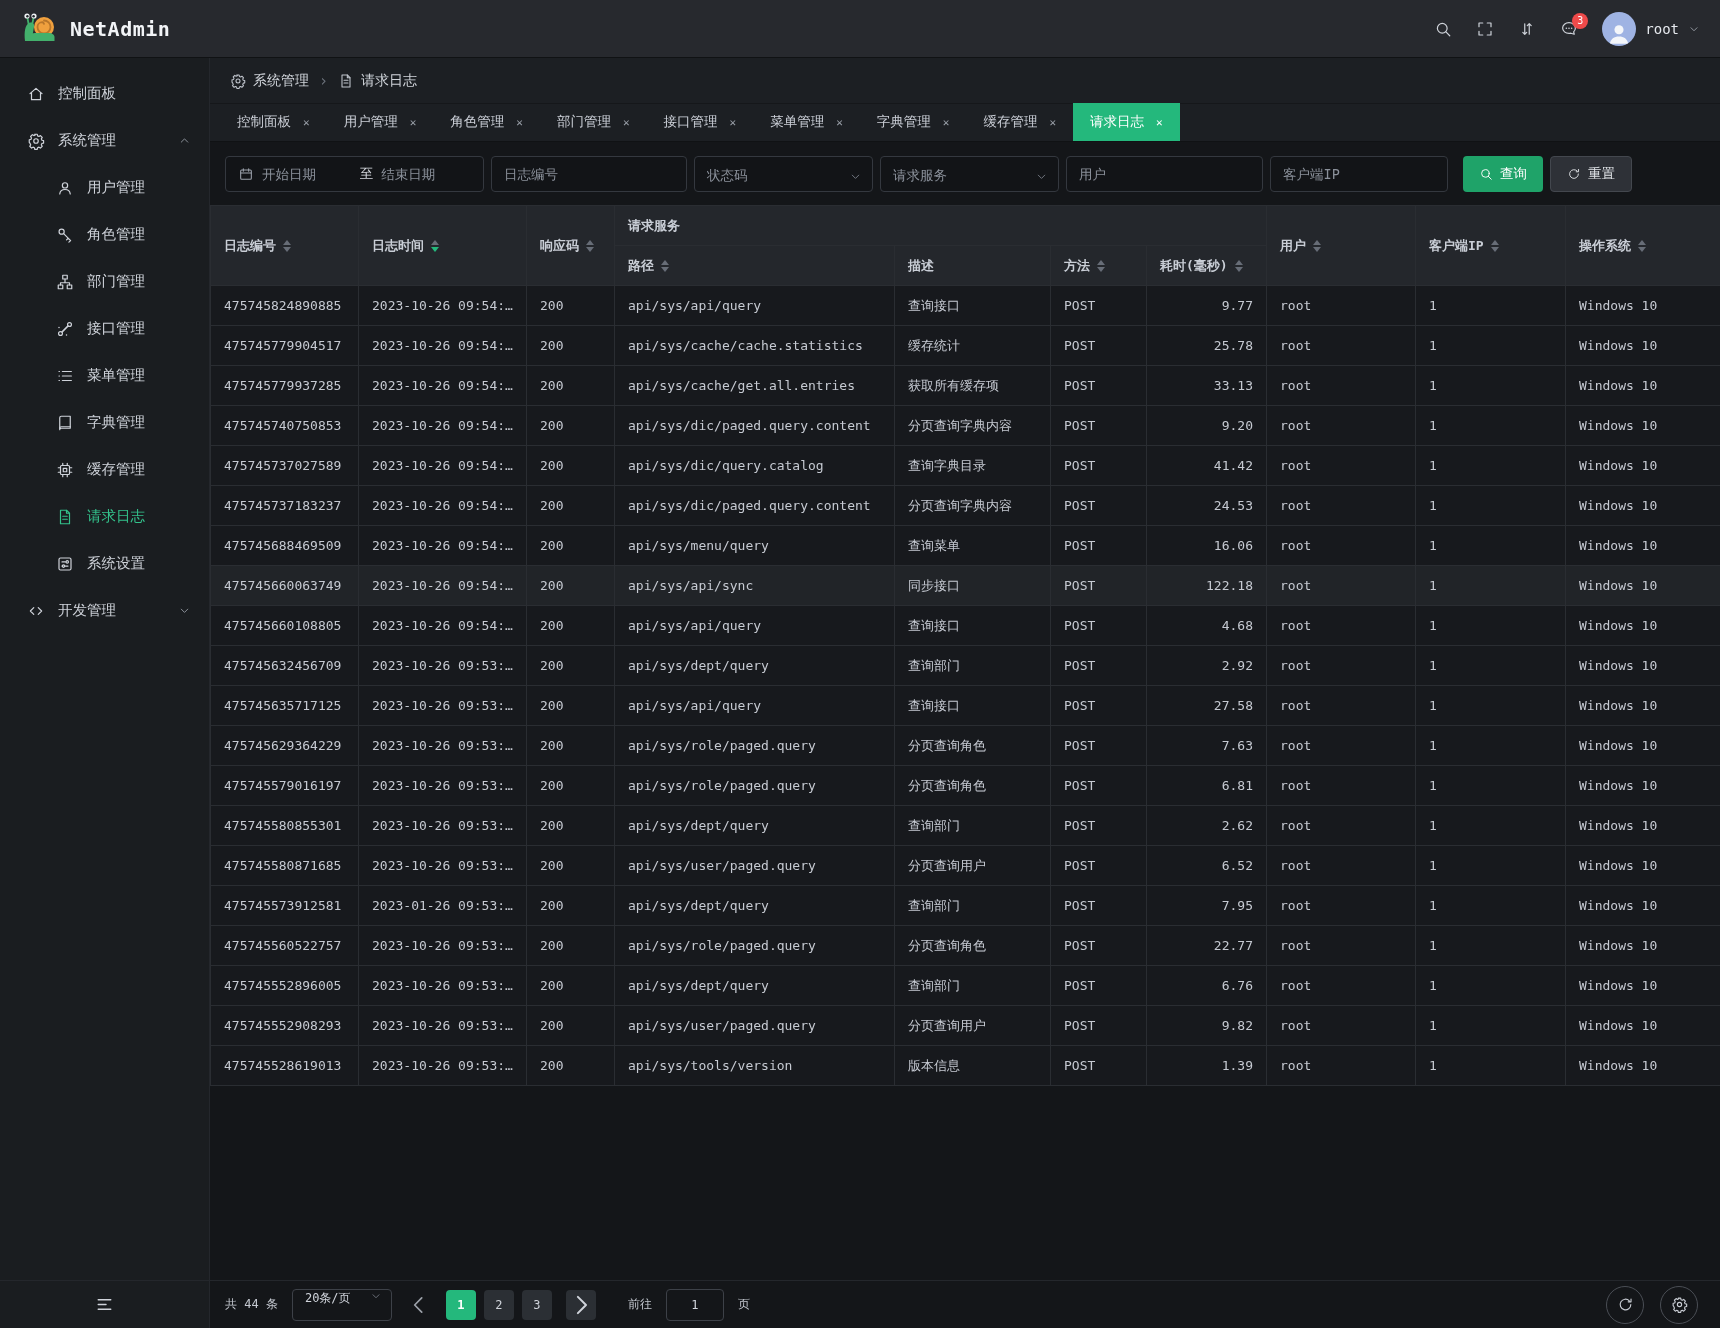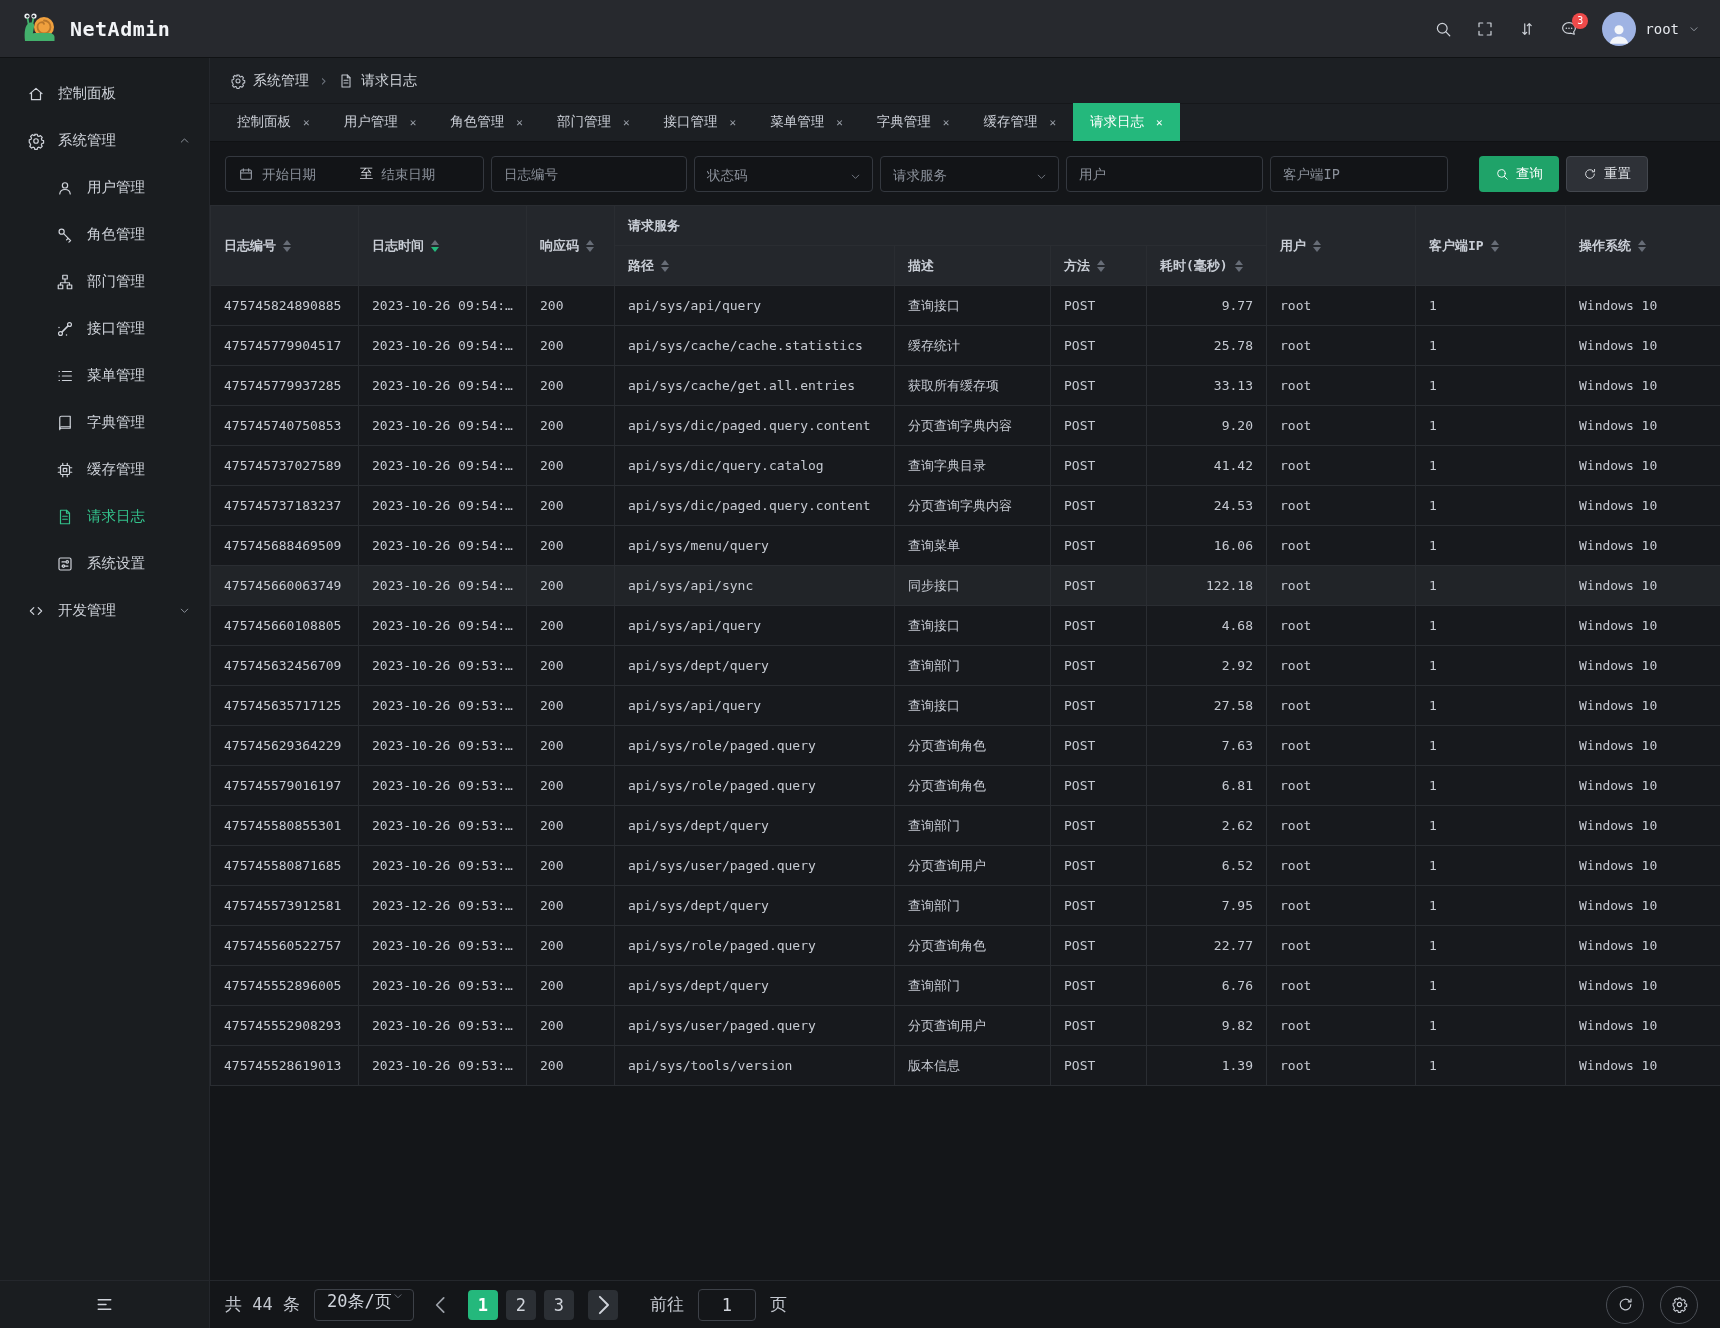--- a/index.html
+++ b/index.html
@@ -67,40 +67,40 @@
   input{background:transparent;border:none;outline:none;color:var(--txt);font:inherit}
   input::placeholder{color:var(--txt-3)}
   .f-input{padding:0 12px}
   .f-input input{width:100%}
   .f-log{width:196px}.f-user{width:197px}.f-ip{width:178px}
   .f-select{justify-content:space-between;padding:4px 10px 0 12px;cursor:pointer}
   .f-status{width:179px}.f-service{width:179px}
   .f-select .ic{width:13px;height:13px;color:#7d838d}
   .btn{height:36px;border:none;border-radius:4px;display:flex;align-items:center;gap:7px;padding:0 16px;font:inherit;font-size:13.5px;cursor:pointer}
   .btn .ic{width:14px;height:14px}
-  .btn-primary{background:var(--accent-dark);color:#fff;margin-left:24px}
+  .btn-primary{background:var(--accent-dark);color:#fff;margin-left:8px}
   .btn-plain{background:#2e3137;color:#e3e6ea;border:1px solid #43474e}
 
   
   table{width:100%;border-collapse:collapse;table-layout:fixed;font-size:13px}
   th,td{border:1px solid var(--line);padding:0 13px;height:40px;font-weight:normal;text-align:left;white-space:nowrap;overflow:hidden;text-overflow:ellipsis}
   thead th{background:var(--bg-cellhead);color:#c9ced6;font-weight:600}
   td{color:#c6cad2;background:#17191d}
   tr.hl td{background:#212428}
   td[data-name="cell-elapsed-ms"]{text-align:right}
   .th-flex{display:flex;align-items:center;gap:7px;cursor:pointer}
   .sorter{display:inline-flex;flex-direction:column;gap:2px}
   .caret{width:0;height:0;border-left:4px solid transparent;border-right:4px solid transparent}
   .caret.up{border-bottom:5px solid #676d77}
   .caret.down{border-top:5px solid #676d77}
   .sorter.desc .caret.down{border-top-color:var(--accent)}
   th.group{text-align:left}
 
   
-  .main-foot{grid-row:3;display:flex;align-items:center;padding:0 22px 0 15px;gap:14px;background:var(--bg-page);border-top:1px solid var(--line-soft);color:#c3c7cf;font-size:17px}
+  .main-foot{grid-row:3;display:flex;align-items:center;padding:0 22px 0 15px;gap:14px;background:var(--bg-page);border-top:1px solid var(--line-soft);color:#c3c7cf;font-size:12px}
   .pg-select{height:32px;width:100px;border:1px solid #3d4148;border-radius:4px;display:flex;justify-content:space-between;padding:0 9px 0 12px;color:#cfd3da;cursor:pointer}
   .pg-select .ic{width:12px;height:12px;color:#7d838d}
   .pg-arrow{width:26px;height:30px;display:flex;align-items:center;justify-content:center;color:#9ba0a8;cursor:pointer}
   .pg-arrow.boxed{background:#2b2f34;border-radius:4px;width:30px;color:#d0d4db}
   .pages{display:flex;gap:8px}
   .page-btn{width:30px;height:30px;border:none;border-radius:4px;background:#2b2f34;color:#d0d4db;font:inherit;cursor:pointer}
   .page-btn.active{background:var(--accent);color:#fff;font-weight:bold}
   .goto-box{width:58px;height:32px;border:1px solid #3d4148;border-radius:4px;display:flex}
   .goto-box input{width:100%;text-align:center}
   .foot-spacer{flex:1}
@@ -707,21 +707,21 @@
             <td data-name="cell-path">api/sys/user/paged.query</td>
             <td data-name="cell-description">分页查询用户</td>
             <td data-name="cell-method">POST</td>
             <td data-name="cell-elapsed-ms">6.52</td>
             <td data-name="cell-user">root</td>
             <td data-name="cell-client-ip">1</td>
             <td data-name="cell-os">Windows 10</td>
           </tr>
           <tr data-name="table-row">
             <td data-name="cell-log-id">475745573912581</td>
-            <td data-name="cell-log-time">2023-12-26 09:53:43</td>
+            <td data-name="cell-log-time">2023-01-26 09:53:43</td>
             <td data-name="cell-status-code">200</td>
             <td data-name="cell-path">api/sys/dept/query</td>
             <td data-name="cell-description">查询部门</td>
             <td data-name="cell-method">POST</td>
             <td data-name="cell-elapsed-ms">7.95</td>
             <td data-name="cell-user">root</td>
             <td data-name="cell-client-ip">1</td>
             <td data-name="cell-os">Windows 10</td>
           </tr>
           <tr data-name="table-row">

